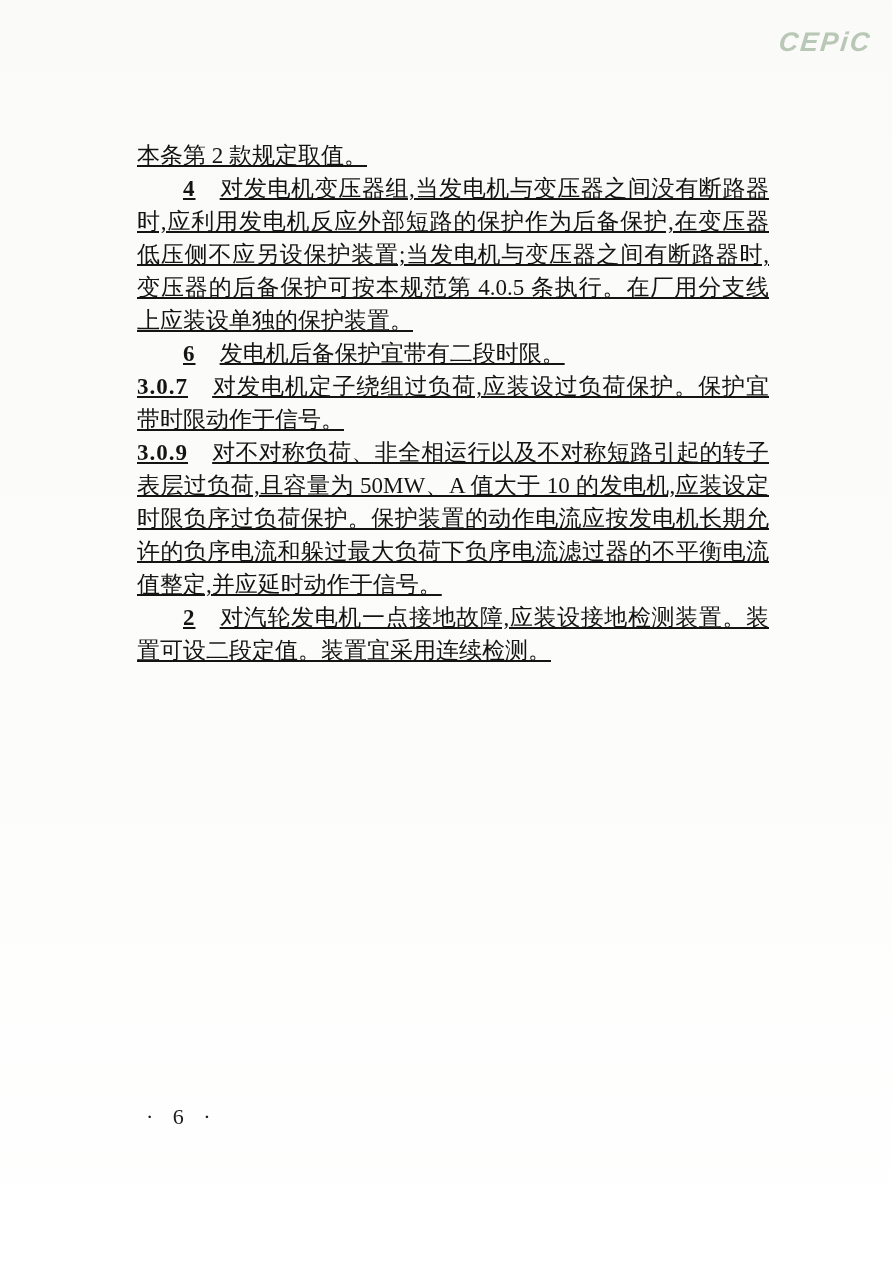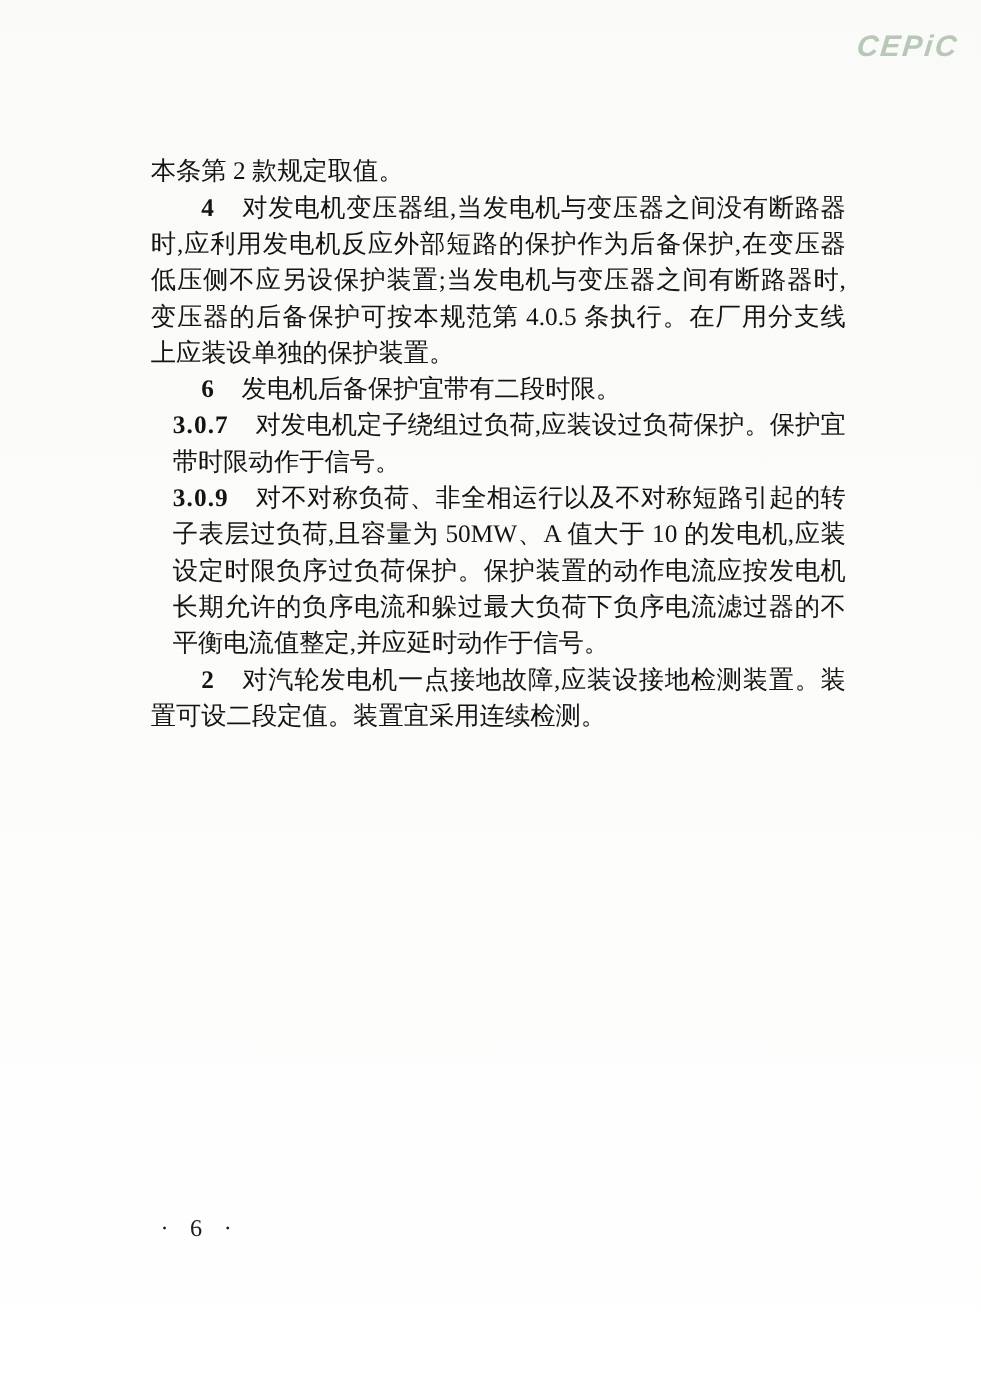--- a/index.html
+++ b/index.html
@@ -40,24 +40,25 @@
     width: 632px;
     font-size: 23px;
     line-height: 33px;
     color: #141414;
     text-align: justify;
     text-justify: inter-ideograph;
   }
   .para {
     margin: 0;
     padding: 0;
+    text-decoration: underline;
   }
   .para-plain  { text-indent: 0; }
   .para-item   { text-indent: 2em; }
-  .para-section{ text-indent: 0; margin-left: 20px; }
+  .para-section{ text-indent: 0; }
   .para .num {
     font-weight: bold;
     letter-spacing: 1px;
   }
   .numgap {
     display: inline-block;
     width: 1.05em;
   }
   .page-number {
     position: absolute;

